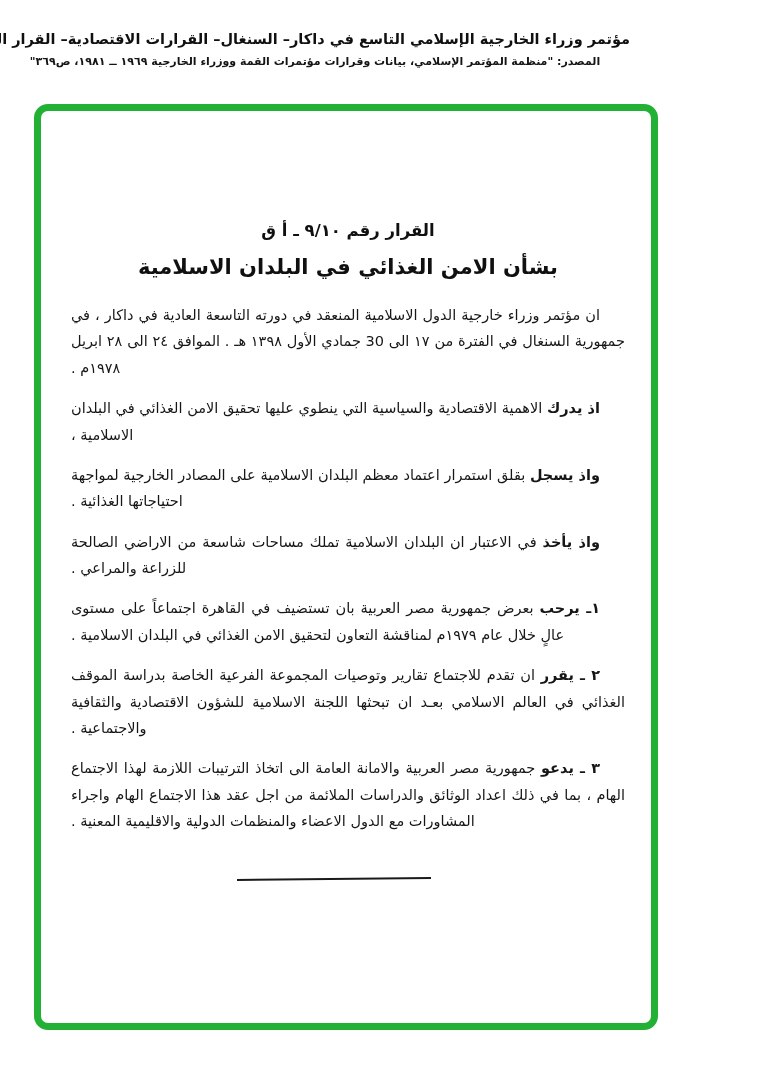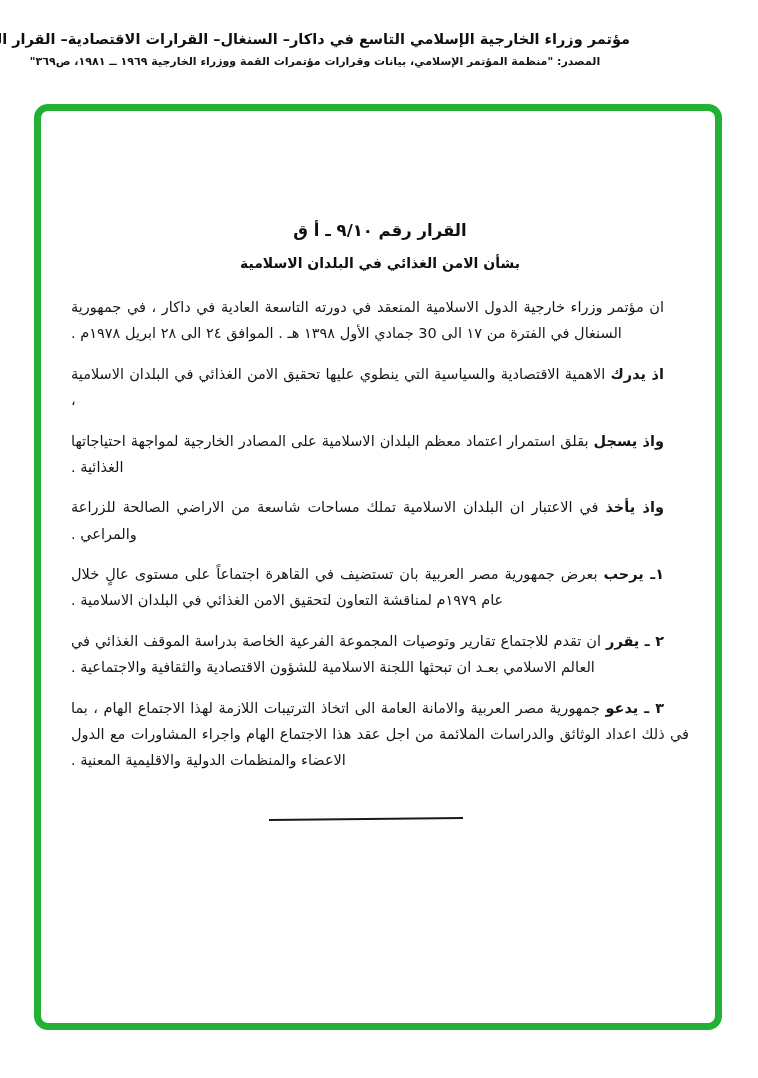--- a/index.html
+++ b/index.html
@@ -28,37 +28,37 @@
   .header-source {
     font-weight: bold;
     font-size: 11px;
     margin-top: 8px;
     white-space: nowrap;
     color: #141414;
   }
   .frame {
     position: absolute;
     top: 104px; left: 34px;
-    width: 688px; height: 926px;
+    width: 624px; height: 926px;
     box-sizing: border-box;
     border: 7px solid var(--frame-green, #22b134);
     border-radius: 14px;
     padding: 110px 26px 0 30px;
   }
   .res-no {
     text-align: center;
     font-weight: bold;
     font-size: 16.5px;
     margin: 0 0 15px 0;
     color: #101010;
   }
   .res-subject {
     text-align: center;
     font-weight: bold;
-    font-size: 14px;
+    font-size: 21px;
     margin: 0 0 23px 0;
     color: #101010;
   }
   .body-text {
     font-size: 14.5px;
     line-height: 1.82;
   }
   .para {
     margin: 0 0 14px 0;
     text-align: justify;

